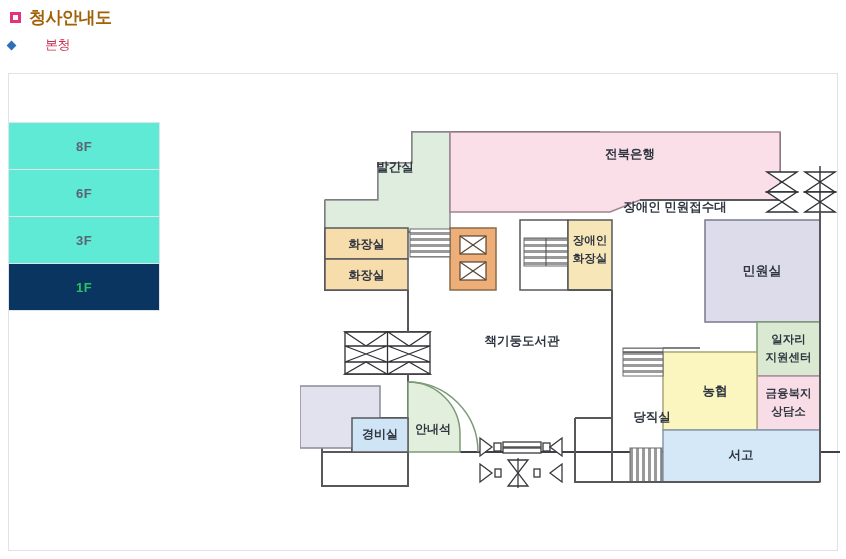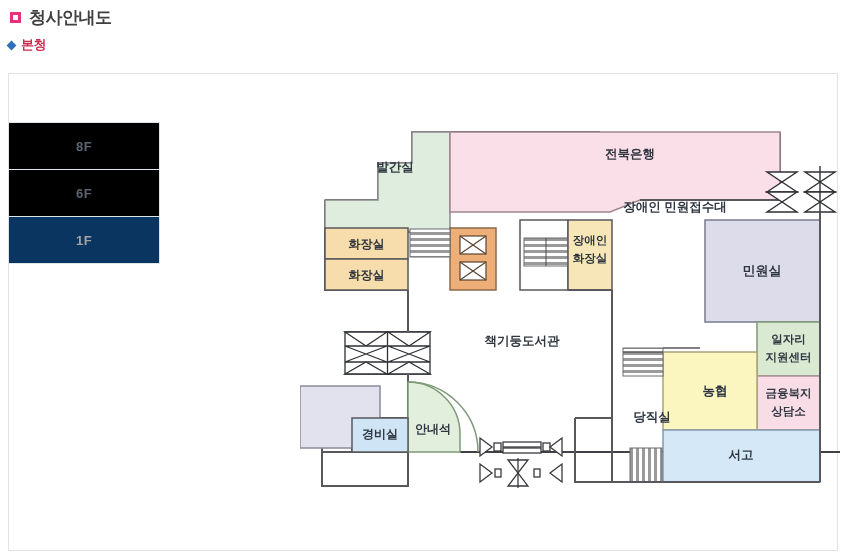--- a/index.html
+++ b/index.html
@@ -16,31 +16,31 @@
     position:absolute; left:10px; top:6px;
     display:flex; align-items:center; gap:8px;
   }
   .title-marker{
     width:11px;height:11px;
     border:3px solid #e4327d;
     box-sizing:border-box;
     display:block;
   }
   #page-title-text{
-    font-size:17px;font-weight:bold;color:#404040;letter-spacing:-0.5px;text-align:right;
+    font-size:17px;font-weight:bold;color:#a16207;letter-spacing:-0.5px;text-align:right;
   }
   #subtitle-row{
     position:absolute; left:8px; top:36px;
     display:flex;align-items:center;gap:6px;
   }
   .diamond-marker{
     width:7px;height:7px;background:#2f6fba;
     transform:rotate(45deg);display:block;
   }
-  #subtitle-text{font-size:13px;font-weight:bold;color:#cc2b4e;letter-spacing:-0.5px;}
+  #subtitle-text{font-size:13px;font-weight:normal;color:#cc2b4e;letter-spacing:-0.5px;margin-left:24px;}
 
   
   #content-panel{
     position:absolute;left:8px;top:73px;
     width:830px;height:478px;
     border:1px solid #e2e2e6;
     background:#fff;
     box-sizing:border-box;
   }
 
@@ -52,27 +52,27 @@
     border-bottom:none;
     box-sizing:border-box;
     background:#f7fafc;
   }
   .floor-item{
     height:47px;line-height:47px;
     text-align:center;
     font-size:13px;font-weight:bold;
     color:#5a6472;
     border-bottom:1px solid #dfe3ea;
-    background:#000000;
+    background:#5eead4;
     cursor:pointer;
     box-sizing:border-box;
     letter-spacing:0.5px;
   }
   .floor-item.selected{
-    background:#0b3561;color:#a3a3a3;
+    background:#0b3561;color:#22c55e;
   }
 
   
   #floor-plan{
     position:absolute;left:300px;top:100px;
     width:540px;height:400px;
   }
   #floor-plan svg{display:block;}
   .rm-label{
     font-family:"Liberation Sans","DejaVu Sans",sans-serif;
@@ -93,20 +93,21 @@
 <div id="subtitle-row">
   <span class="diamond-marker"></span>
   <span id="subtitle-text">본청</span>
 </div>
 
 <div id="content-panel"></div>
 
 <div id="floor-list">
     <div class="floor-item">8F</div>
     <div class="floor-item">6F</div>
+    <div class="floor-item">3F</div>
     <div class="floor-item selected">1F</div>
   </div>
 
 <div id="floor-plan">
 <svg width="540" height="400" viewBox="0 0 540 400" xmlns="http://www.w3.org/2000/svg">
   <defs>
 
     <pattern id="hatchH" width="6" height="6" patternUnits="userSpaceOnUse">
       <rect width="6" height="6" fill="#ffffff"></rect>
       <rect width="6" height="3" fill="#9a9a9a"></rect>

